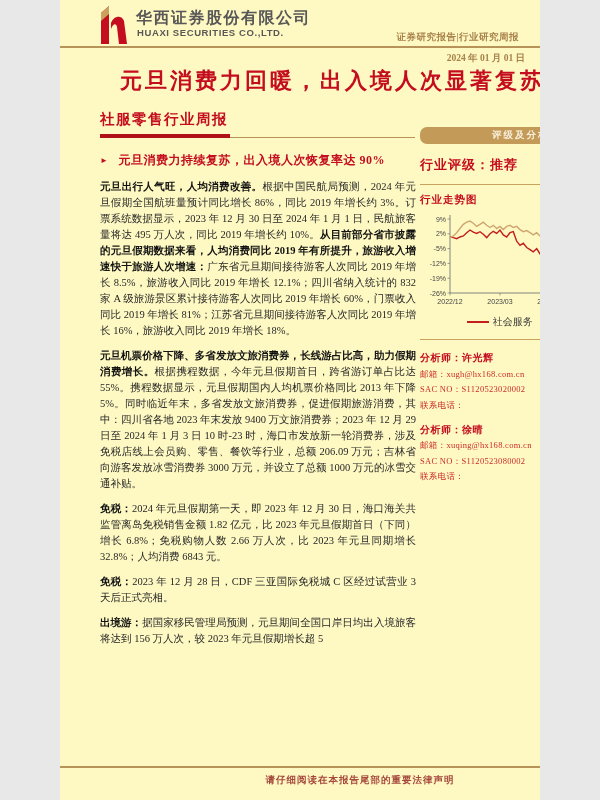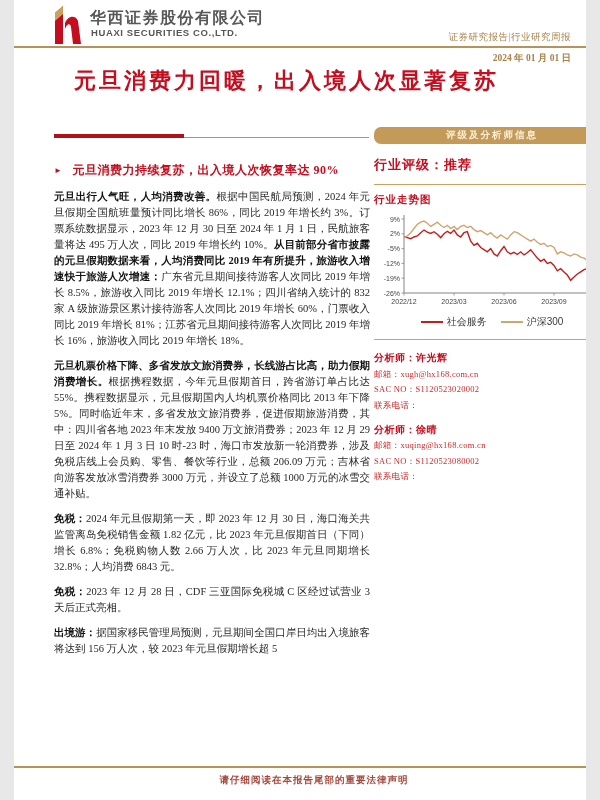--- a/index.html
+++ b/index.html
@@ -1,32 +1,32 @@
 <!DOCTYPE html>
 <html><head>
 <meta charset="utf-8">
 <style>
   html,body{margin:0;padding:0;background:#e8e8e8;}
   .page{
-    position:relative;width:572px;height:800px;background:#ffffff;
+    position:relative;width:480px;height:800px;background:#fef9c3;
     margin:0 auto;overflow:hidden;
     font-family:"Liberation Serif","DejaVu Serif",serif;
   }
   
   .logo{position:absolute;left:38px;top:5px;width:32px;height:40px;}
   .company-cn{
     position:absolute;left:76px;top:8px;font-size:16px;font-weight:bold;
     color:#595757;letter-spacing:1.5px;font-family:"Liberation Sans","DejaVu Sans",sans-serif;
   }
   .company-en{
     position:absolute;left:77px;top:27px;font-size:9.5px;color:#595757;
     letter-spacing:0.6px;font-family:"Liberation Sans","DejaVu Sans",sans-serif;font-weight:bold;
   }
   .report-type{
-    position:absolute;right:15px;top:31px;font-size:9.5px;font-weight:normal;
+    position:absolute;right:21px;top:31px;font-size:9.5px;font-weight:bold;
     color:#a8814a;letter-spacing:0.5px;
   }
   .gold-rule-top{position:absolute;left:0;top:46px;width:600px;height:2px;background:#b7935a;}
   .report-date{
     position:absolute;right:15px;top:52px;font-size:9.5px;font-weight:bold;color:#a8814a;
   }
   
   .doc-title{
     position:absolute;left:60px;top:66px;width:520px;font-size:22px;font-weight:bold;
     color:#c40d1e;letter-spacing:3px;
@@ -37,21 +37,21 @@
   }
   .subtitle-rule{position:absolute;left:40px;top:134px;width:315px;height:4px;}
   .subtitle-rule .gold{position:absolute;left:0;bottom:0;width:100%;height:1px;background:#b7935a;}
   .subtitle-rule .red{position:absolute;left:0;top:0;width:130px;height:4px;background:#b01116;}
   
   .left-col{
     position:absolute;left:40px;top:150px;width:316px;max-height:618px;overflow:hidden;
     color:#262626;
   }
   .sec-head{
-    color:#c40d1e;font-size:12px;font-weight:bold;margin:12px 0 10px 0;letter-spacing:0.5px;
+    color:#c40d1e;font-size:12px;font-weight:bold;margin:2px 0 10px 0;letter-spacing:0.5px;
   }
   .sec-head .arrow{font-size:8px;margin-right:10px;vertical-align:1px;}
   .body-para{
     font-size:10.5px;line-height:16px;text-align:justify;margin:0 0 9px 0;
   }
   .body-para b{color:#111;}
   
   .sidebar{position:absolute;left:360px;top:127px;width:236px;}
   .sidebar-bar{
     height:17px;background:#c49a58;color:#f8f0dc;font-size:9.5px;font-weight:bold;
@@ -89,20 +89,21 @@
     <path d="M3 8 L11 1 L11 9 L3 16 Z" fill="#c9a25e"></path>
     <path d="M13 18 C16 10 24 10 26 16 L29 39 L21 39 L19 22 C18.4 18 15 18 13 24 Z" fill="#c40d1e"></path>
   </svg>
   <div class="company-cn">华西证券股份有限公司</div>
   <div class="company-en">HUAXI SECURITIES CO.,LTD.</div>
   <div class="report-type">证券研究报告|行业研究周报</div>
   <div class="gold-rule-top"></div>
   <div class="report-date">2024 年 01 月 01 日</div>
 
   <div class="doc-title">元旦消费力回暖，出入境人次显著复苏</div>
+  <div class="doc-subtitle">社服零售行业周报</div>
   <div class="subtitle-rule">
     <span class="gold"></span>
       <span class="red"></span>
   </div>
 
   <div class="left-col">
     <div class="sec-head">
       <span class="arrow">►</span><span>元旦消费力持续复苏，出入境人次恢复率达 90%</span>
     </div>
     <p class="body-para"><b>元旦出行人气旺，人均消费改善。</b><span>根据中国民航局预测，2024 年元旦假期全国航班量预计同比增长 86%，同比 2019 年增长约 3%。订票系统数据显示，2023 年 12 月 30 日至 2024 年 1 月 1 日，民航旅客量将达 495 万人次，同比 2019 年增长约 10%。</span><b>从目前部分省市披露的元旦假期数据来看，人均消费同比 2019 年有所提升，旅游收入增速快于旅游人次增速：</b><span>广东省元旦期间接待游客人次同比 2019 年增长 8.5%，旅游收入同比 2019 年增长 12.1%；四川省纳入统计的 832 家 A 级旅游景区累计接待游客人次同比 2019 年增长 60%，门票收入同比 2019 年增长 81%；江苏省元旦期间接待游客人次同比 2019 年增长 16%，旅游收入同比 2019 年增长 18%。</span></p>

